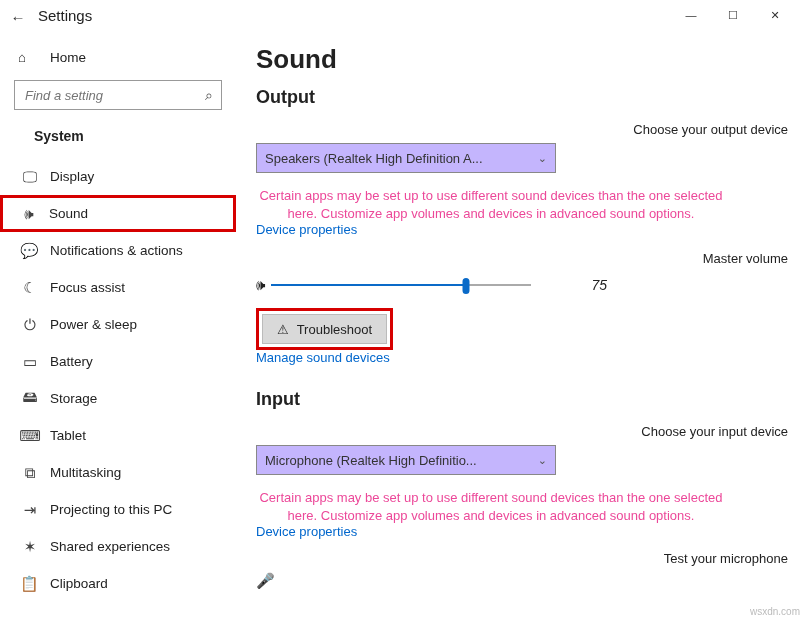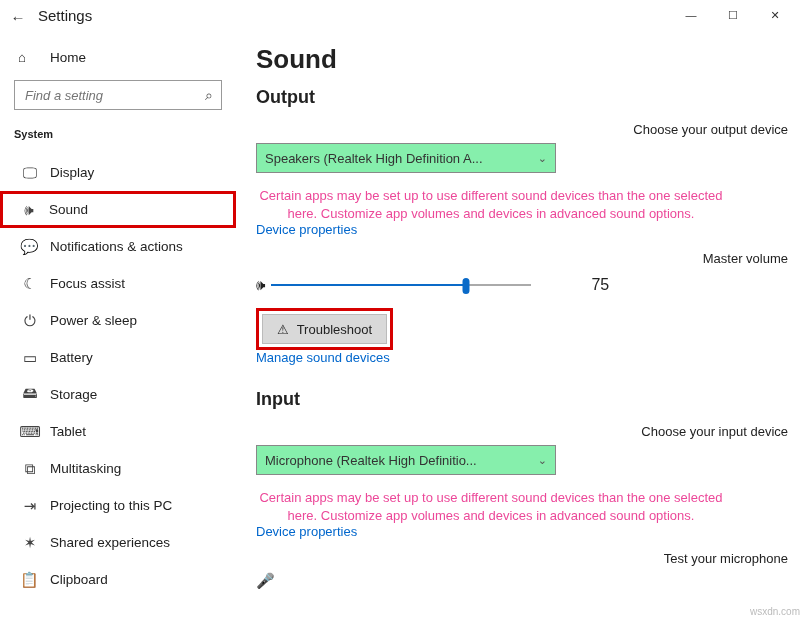--- a/index.html
+++ b/index.html
@@ -65,21 +65,22 @@
   .searchbox input {
     border: none; outline: none;
     font-size: 13px; font-style: italic; color: #777;
     flex: 1;
     background: transparent;
   }
   .searchbox .s-icon { font-size: 14px; color: #555; }
   .cat {
     margin-top: 18px;
     font-weight: 600;
-    font-size: 11px;
+    font-size: 14px;
+    margin-left: 20px;
   }
   .nav {
     margin-top: 14px;
     display: flex; flex-direction: column;
   }
   .nav-item {
     display: flex; align-items: center;
     height: 37px;
     padding-left: 4px;
     cursor: pointer;
@@ -119,21 +120,21 @@
   }
   .select {
     width: 300px;
     height: 30px;
     border: 1px solid #888;
     display: flex; align-items: center;
     padding: 0 8px;
     font-size: 13px;
     color: #333;
     cursor: pointer;
-    background: #86efac;
+    background: #c4b5fd;
   }
   .select .sel-text { flex: 1; }
   .select .chev { font-size: 11px; color: #555; }
   .note {
     font-size: 13px;
     color: #ec4899;
     max-width: 470px;
     margin-top: 14px;
     line-height: 1.35;
     text-align: center;
@@ -171,21 +172,21 @@
   }
   .slider .thumb {
     position: absolute;
     top: 1px; left: 75%;
     width: 7px; height: 16px;
     border: 2px solid #0a6ac8;
     border-radius: 4px;
     background: #0a6ac8;
     transform: translateX(-50%);
   }
-  .vol-num { font-size: 16px; }
+  .vol-num { font-size: 14px; font-style: italic; }
   
   .btn {
     display: inline-flex; align-items: center;
     height: 30px;
     padding: 0 14px;
     background: #d9d9d9;
     border: 1px solid #bbb;
     font-size: 13px;
     cursor: pointer;
   }

